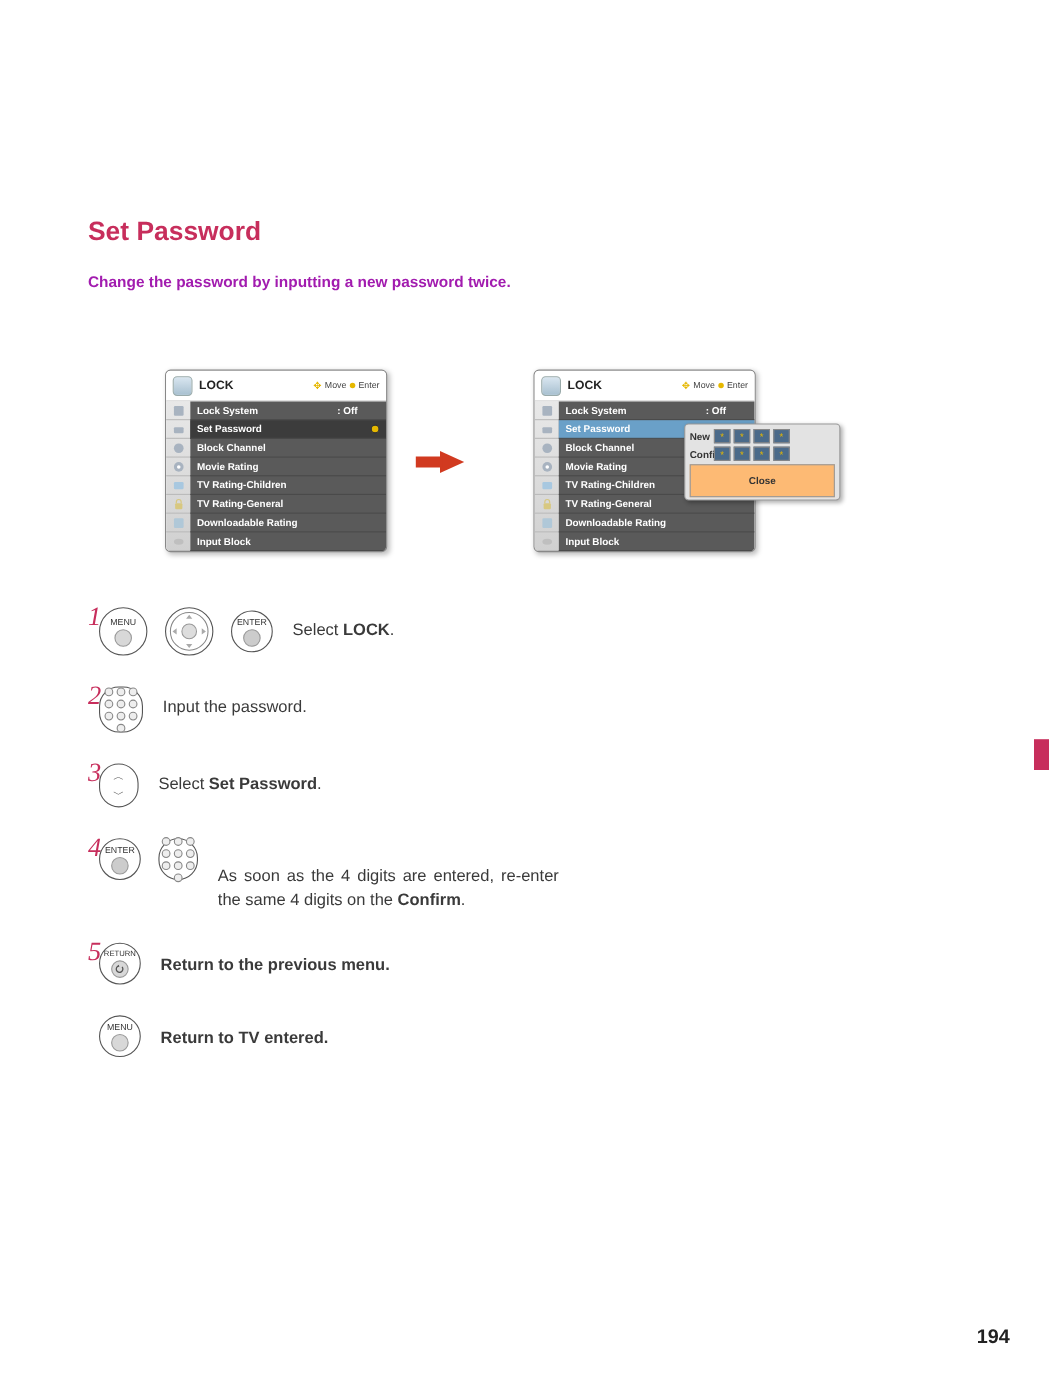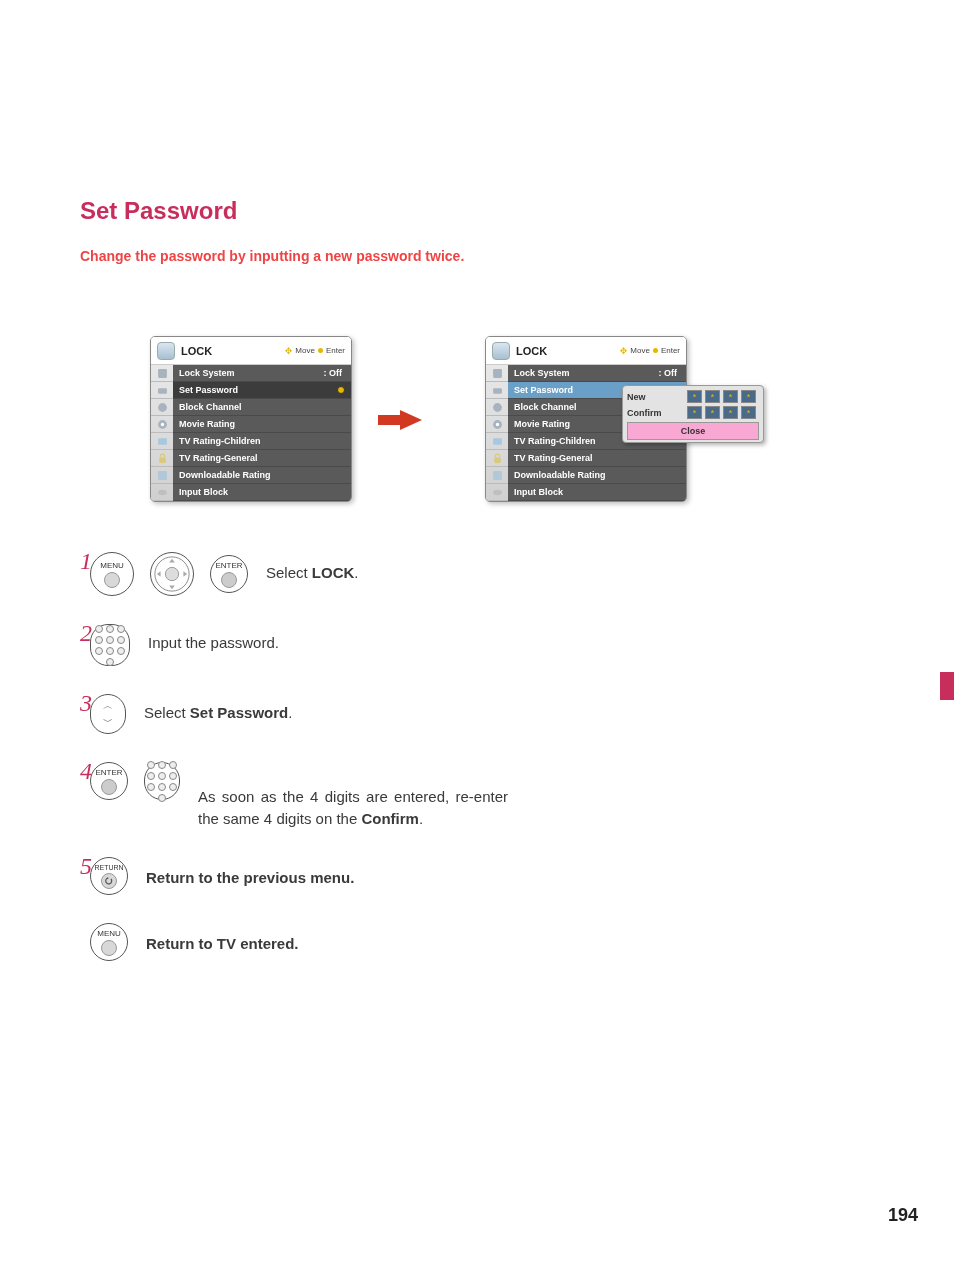--- a/index.html
+++ b/index.html
@@ -15,21 +15,21 @@
     left: 80px; top: 197px;
     font-size: 24px;
     font-weight: bold;
     color: #c72e5c;
   }
   .subtitle {
     position: absolute;
     left: 80px; top: 248px;
     font-size: 14px;
     font-weight: bold;
-    color: #ef4444;
+    color: #a21caf;
   }
 
   
   .osd {
     position: absolute;
     width: 202px;
     background: #fff;
     border: 1px solid #888;
     border-radius: 5px;
     box-shadow: 2px 2px 5px rgba(0,0,0,.25);
@@ -73,21 +73,21 @@
   .osd-list { flex:1; background:#5a5a5a; }
   .osd-row {
     height:17px;
     font-size:9px;
     font-weight:bold;
     color:#fff;
     display:flex; align-items:center;
     padding:0 6px;
     border-bottom:1px solid #4a4a4a;
   }
-  .osd-row .val { margin-left:auto; margin-right:3px; }
+  .osd-row .val { margin-left:auto; margin-right:20px; }
   .osd-row .radio{
     margin-left:auto;
     width:8px;height:8px;border-radius:50%;
     background:#e6b800;border:1px solid #333;
   }
   .osd-row.sel-dark  { background:#3c3c3c; }
   .osd-row.sel-blue  { background:#6aa0c8; }
 
   
   .pw-popup {
@@ -96,34 +96,34 @@
     width: 142px;
     background:#e3e3e3;
     border:1px solid #999;
     border-radius:4px;
     box-shadow:2px 2px 4px rgba(0,0,0,.3);
     padding:4px 4px 2px 4px;
     font-size:9px;
     color:#333;
   }
   .pw-line { display:flex; align-items:center; margin-bottom:3px;}
-  .pw-label{ width:60px; font-weight:bold;}
+  .pw-label{ width:22px; font-weight:bold;}
   .pw-boxes{ display:flex; gap:3px;}
   .pw-box{
     width:15px;height:13px;
     background:#4a6a8a;
     border:1px solid #888;
     color:#e6b800; font-size:9px;
     display:flex;align-items:center;justify-content:center;
   }
   .pw-close{
     margin-top:2px;
-    height:18px;
+    height:30px;
     border:1px solid #999;
-    background:#f9a8d4;
+    background:#fdba74;
     display:flex;align-items:center;justify-content:center;
     font-weight:bold;
     font-size: 9px;
   }
 
   
   .big-arrow{
     position:absolute;
     left: 400px; top: 410px;
     width:0;height:0;

